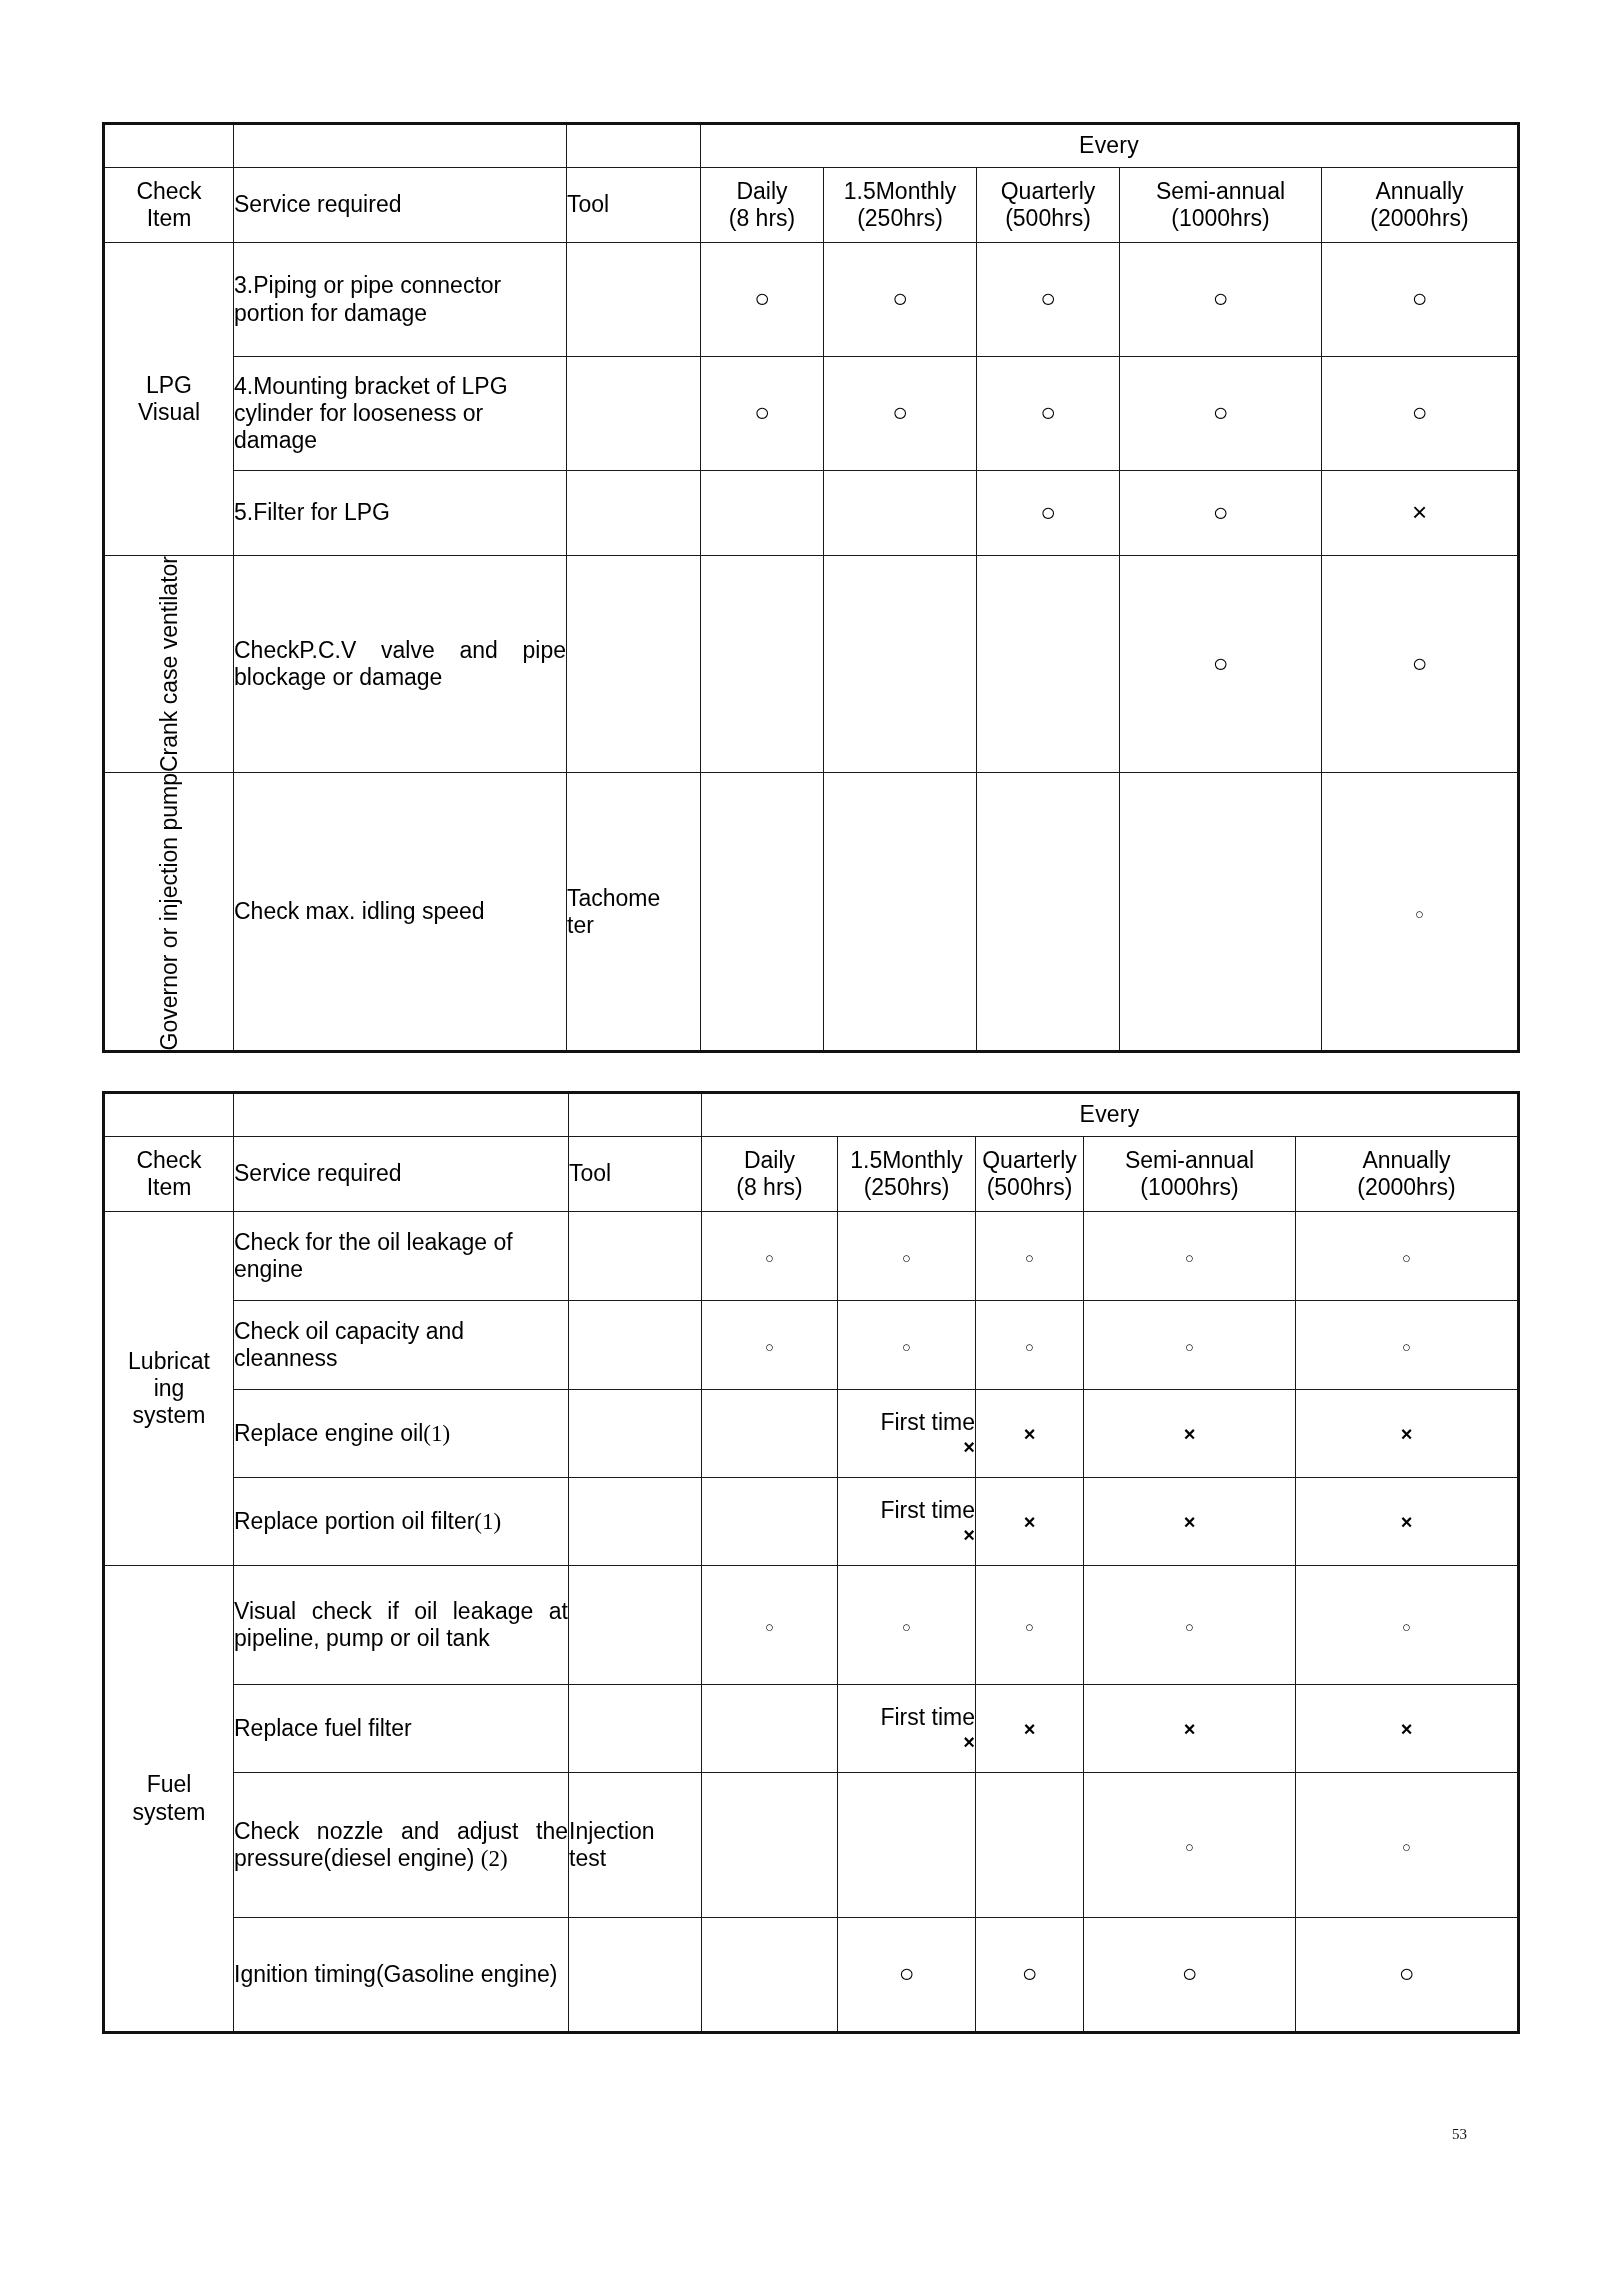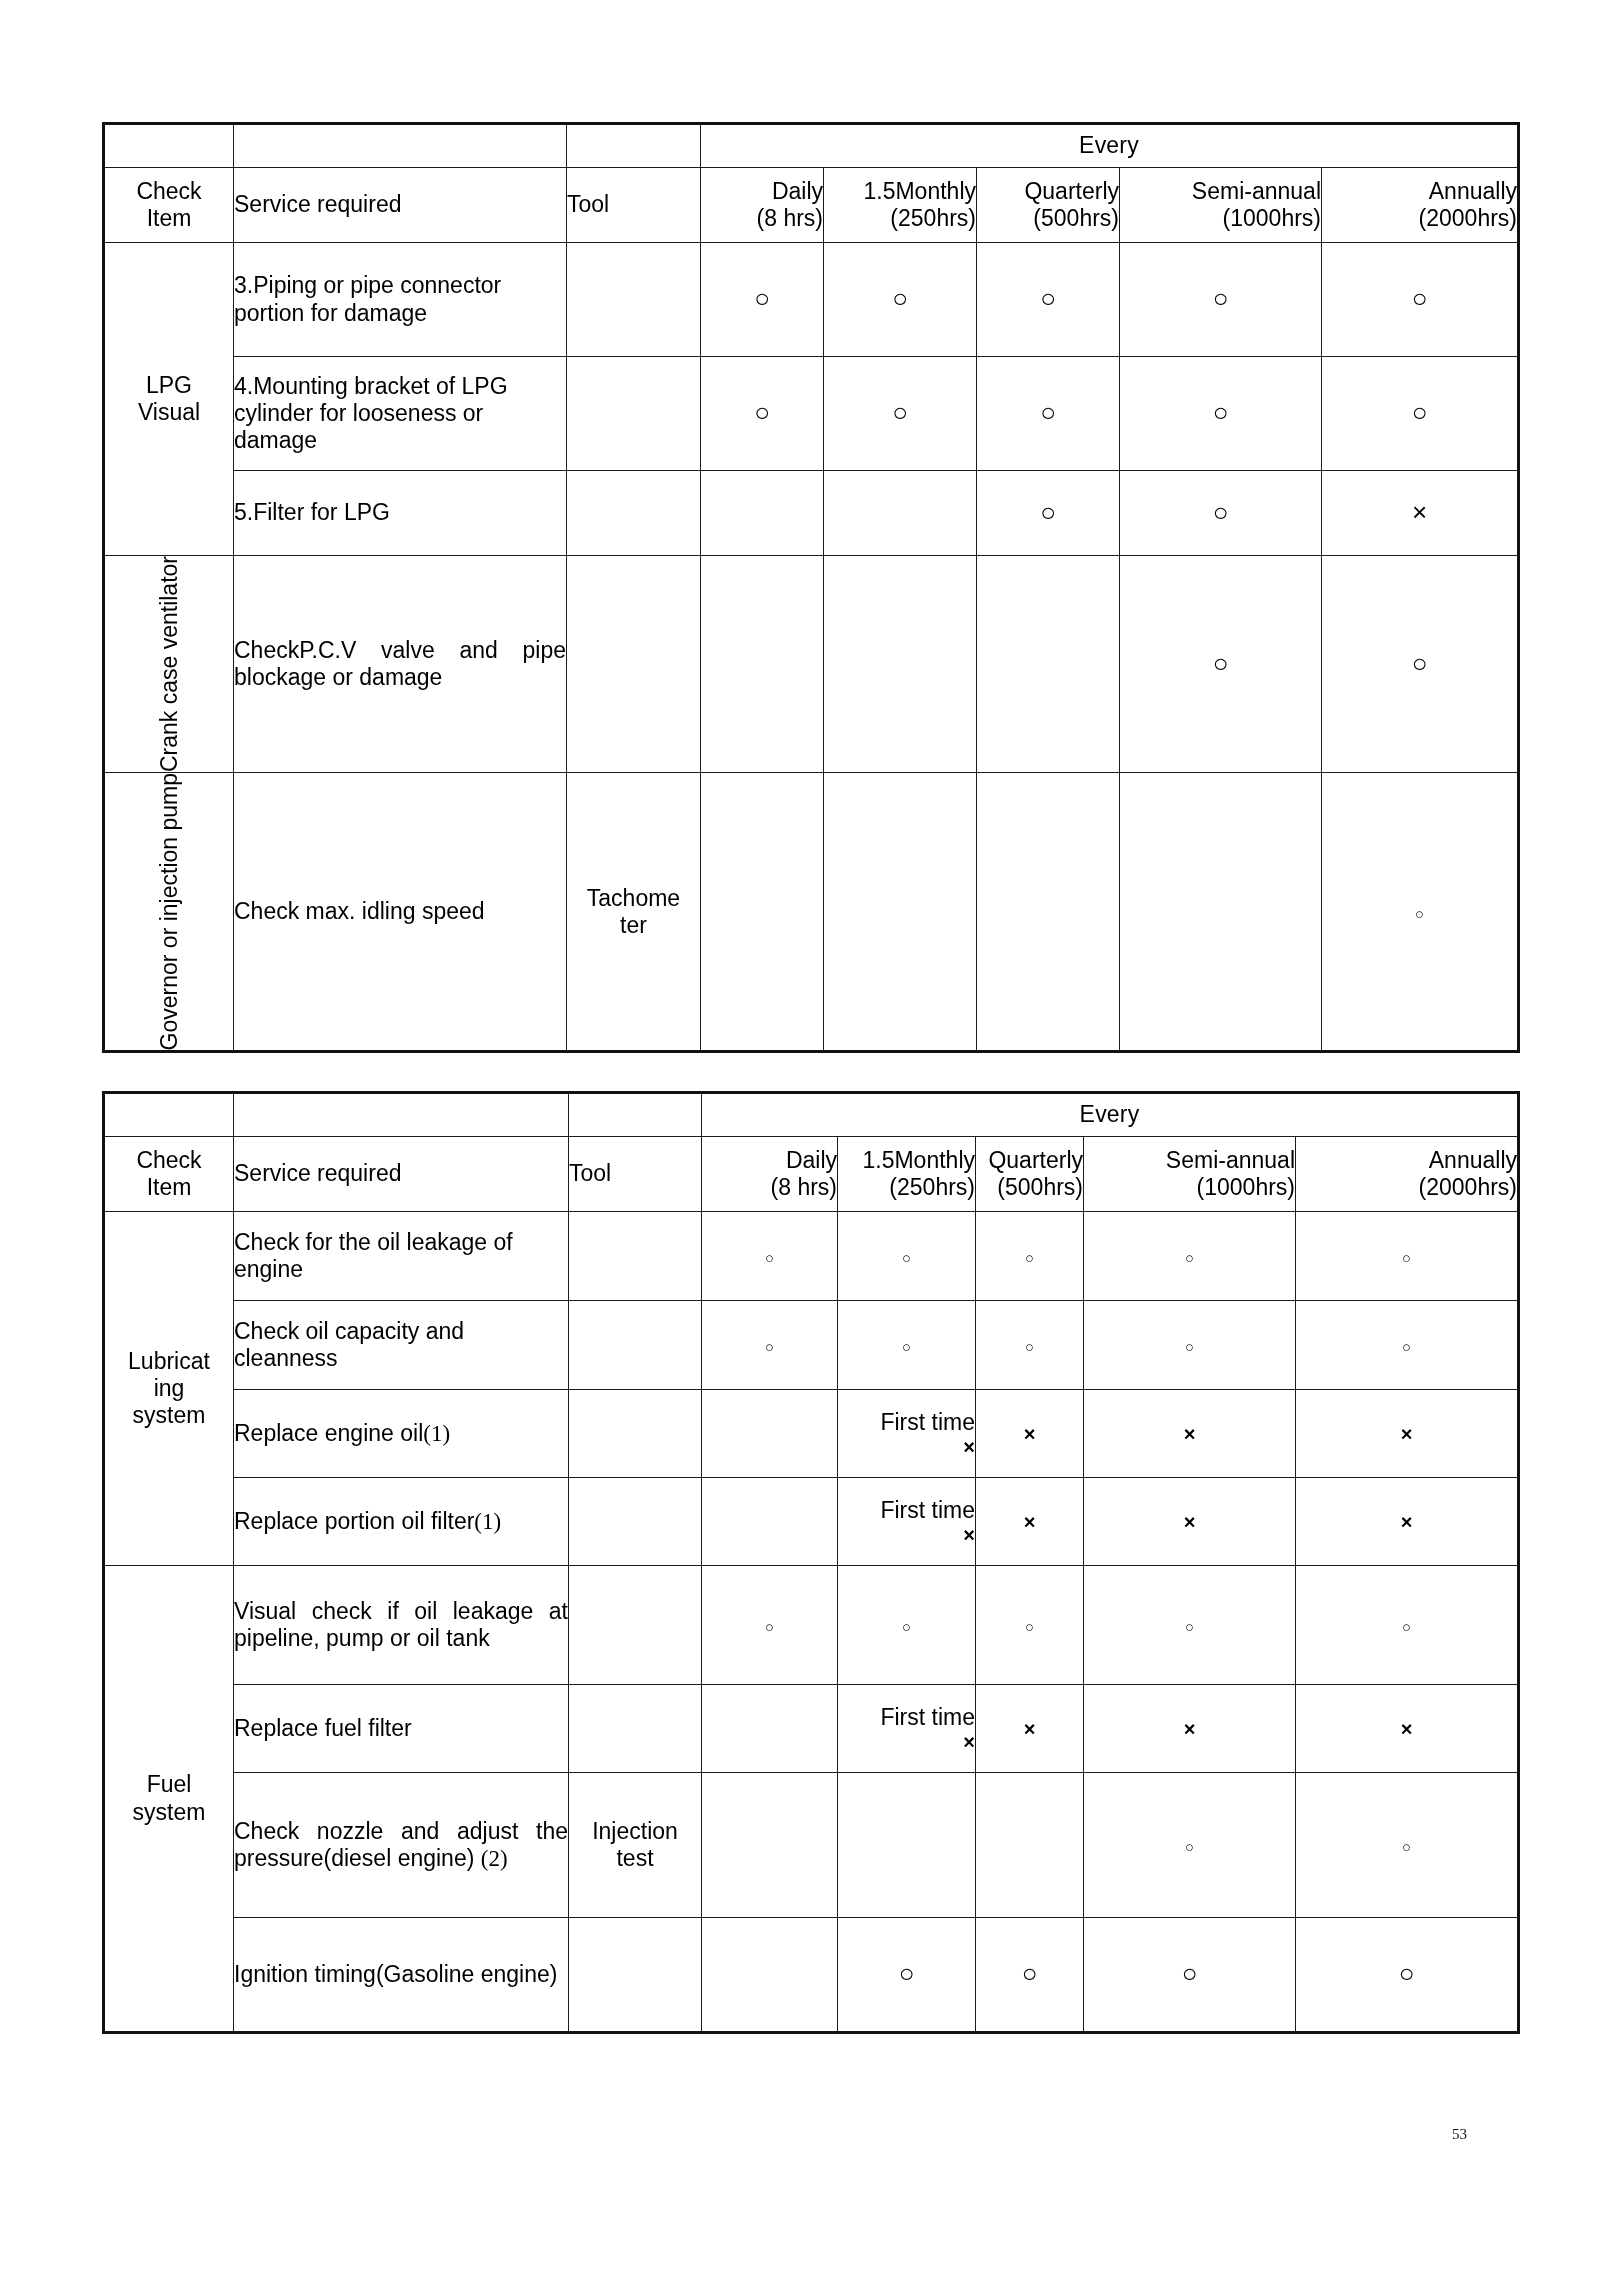--- a/index.html
+++ b/index.html
@@ -49,21 +49,21 @@
     text-align: center;
     font-weight: bold;
     font-size: 25.6px;
     letter-spacing: 0.2px;
   }
   .hd-bold {
     font-weight: bold;
     font-size: 25.6px;
   }
   .hd-plain {
-    text-align: right;
+    text-align: center;
     font-size: 23px;
     line-height: 1.3;
   }
   .hd-checkitem {
     text-align: center;
     font-weight: bold;
     font-size: 25.6px;
     line-height: 1.45;
   }
 
@@ -77,21 +77,21 @@
     text-align: left;
     font-size: 23px;
     line-height: 1.22;
     padding: 4.6px 3.1px 4.6px 6.2px;
     text-align: justify;
     text-justify: inter-word;
     margin-left: 36px;
   }
   .svc.nojust { text-align: left; }
   .tool {
-    text-align: center;
+    text-align: left;
     font-size: 23px;
     line-height: 1.22;
   }
   .mk {
     text-align: center;
     font-size: 23px;
   }
   .mk .circ-lg {
     font-size: 26px;
     line-height: 1;

